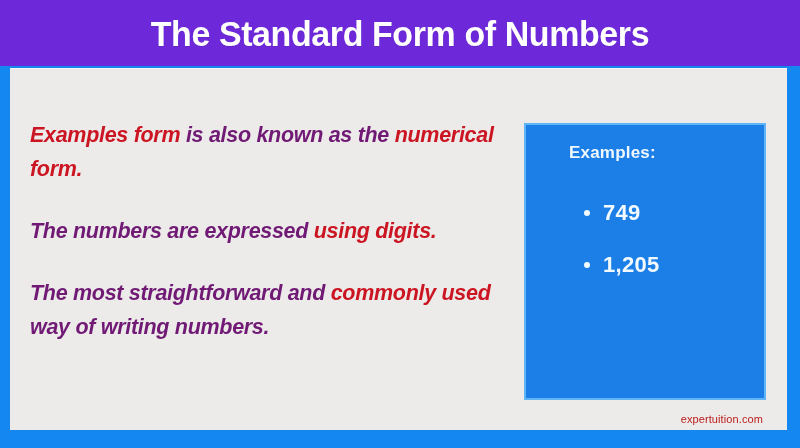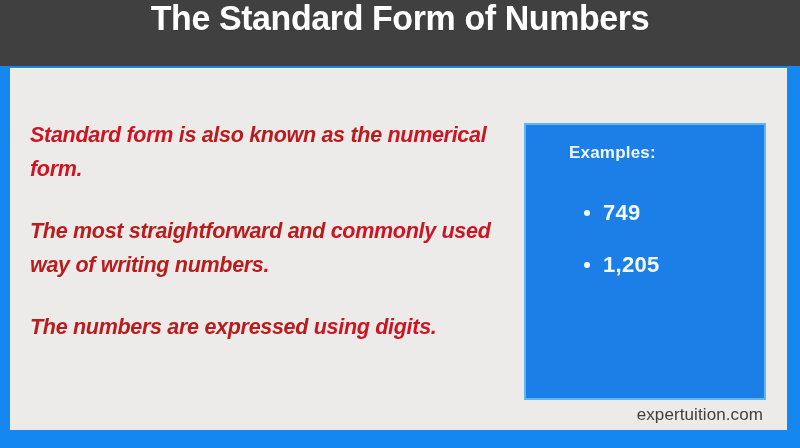--- a/index.html
+++ b/index.html
@@ -19,22 +19,23 @@
     background: #1488f0;
   }
 
   
   .header-band {
     position: absolute;
     left: 0;
     top: 0;
     width: 800px;
     height: 66px;
-    background: #404040;
+    background: #6d28d9;
     display: flex;
+    align-items: center;
     justify-content: center;
   }
   .header-title {
     color: #ffffff;
     font-family: "Liberation Sans", sans-serif;
     font-weight: bold;
     font-size: 35px;
     letter-spacing: -0.4px;
     line-height: 1;
     white-space: nowrap;
@@ -66,21 +67,21 @@
     font-style: italic;
     font-size: 21.5px;
     line-height: 34px;
     color: #111111;
     letter-spacing: -0.3px;
     margin: 0;
   }
   .para + .para { margin-top: 28px; }
   .para-3 { margin-top: 32px; }
   .red { color: #cc1522; }
-  .blk { color: #b91c1c; }
+  .blk { color: #701a75; }
 
   
   .examples-box {
     position: absolute;
     left: 514px;
     top: 55px;
     width: 242px;
     height: 277px;
     background: #1c7fe8;
     border: 2px solid #5fb5f7;
@@ -122,51 +123,51 @@
     background: #f2faff;
     margin-right: 13px;
     flex: none;
   }
 
   
   .footer-watermark {
     position: absolute;
     right: 24px;
     bottom: 5px;
-    color: #404040;
+    color: #b91c1c;
     font-family: "Liberation Sans", sans-serif;
-    font-size: 17px;
+    font-size: 11px;
     font-weight: normal;
     letter-spacing: 0.1px;
     margin-left: 8px;
   }
 </style>
 </head>
 <body>
 
 <div id="slide">
 
   <div class="header-band">
     <div class="header-title">The Standard Form of Numbers</div>
   </div>
 
   <div class="content-panel">
 
     <div class="text-column">
 
       <p class="para para-1">
-        <span class="red">Standard form</span><span class="blk"> is also known as the </span><span class="red">numerical form.</span>
+        <span class="red">Examples form</span><span class="blk"> is also known as the </span><span class="red">numerical form.</span>
+      </p>
+
+      <p class="para para-2">
+        <span class="blk">The numbers are expressed </span><span class="red">using digits.</span>
       </p>
 
       <p class="para para-3">
         <span class="blk">The most straightforward and </span><span class="red">commonly used</span><span class="blk"> way of writing numbers.</span>
-      </p>
-
-      <p class="para para-2">
-        <span class="blk">The numbers are expressed </span><span class="red">using digits.</span>
       </p>
 
     </div>
 
     <div class="examples-box">
       <div class="examples-title">Examples:</div>
       <ul class="examples-list">
         <li>
           <span class="bullet"></span>
           <span>749</span>

